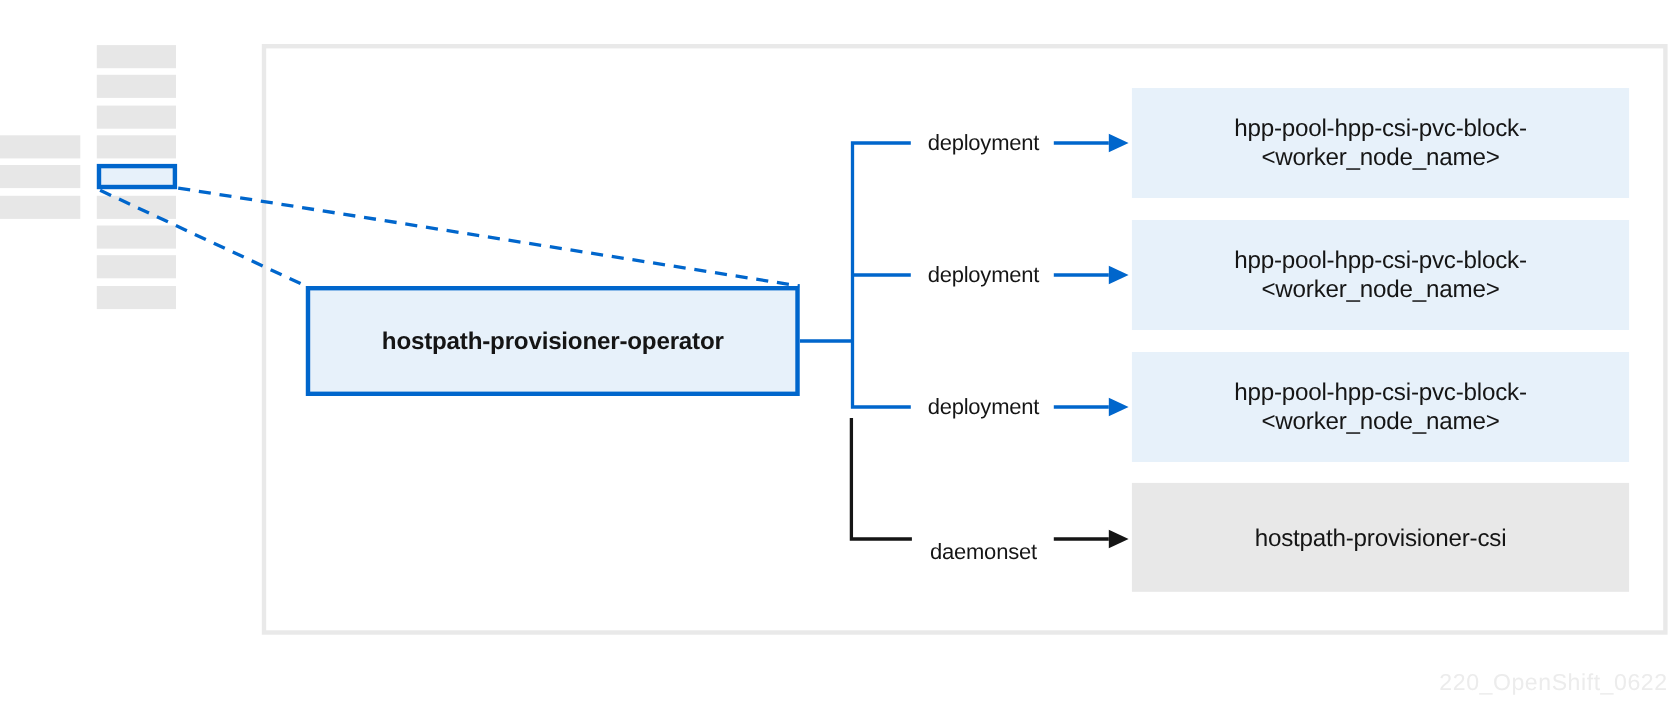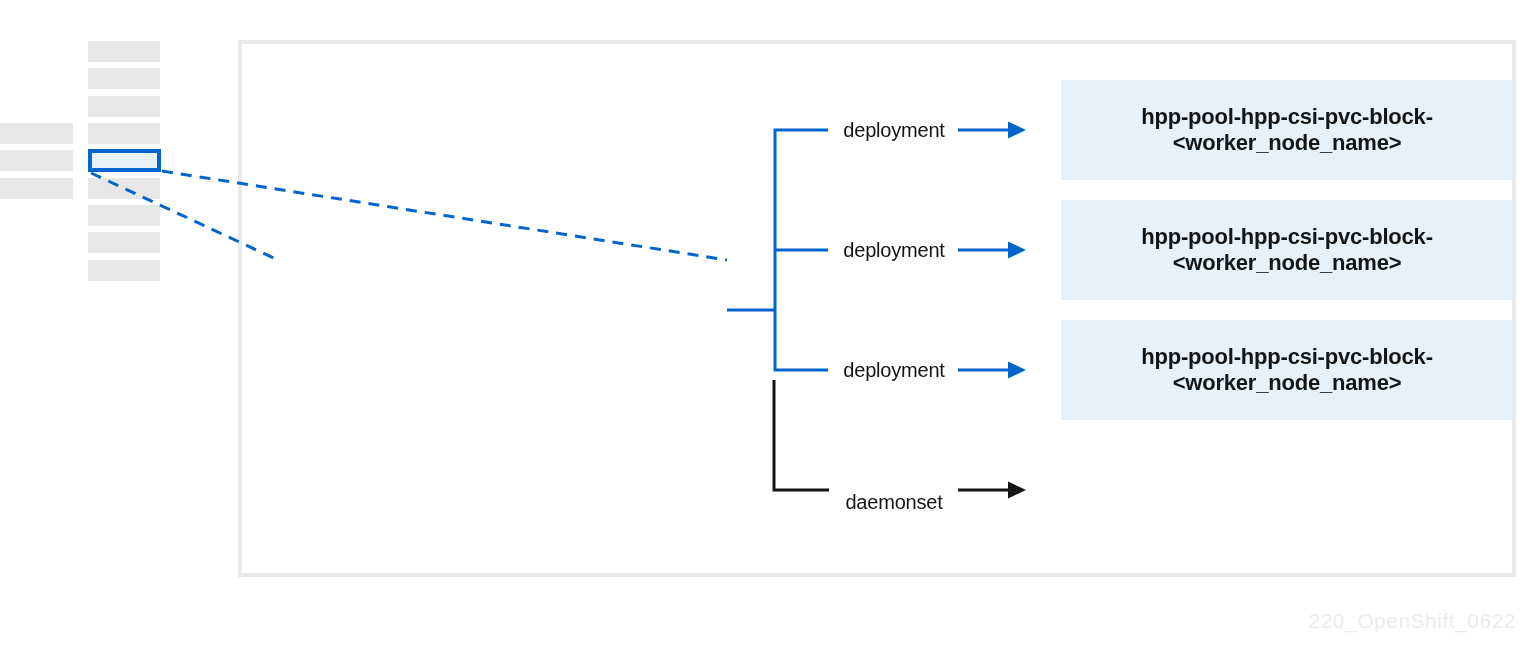--- a/index.html
+++ b/index.html
@@ -25,21 +25,21 @@
   .outer-frame{position:absolute;left:238px;top:40px;width:1278px;height:537px;
     border:4px solid var(--container-border);background:transparent;}
 
   
   .node{position:absolute;display:flex;flex-direction:column;align-items:center;
     justify-content:center;text-align:center;color:var(--text);}
   .node-operator{left:278px;top:260px;width:449px;height:100px;
     background:var(--light-blue-fill);border:4px solid var(--accent-blue);
     font-size:22px;font-weight:600;letter-spacing:-0.2px;}
   .node-target{left:1029px;width:452px;height:100px;background:var(--light-blue-fill);
-    font-size:22px;font-weight:700;line-height:26px;letter-spacing:-0.2px;margin-left:32px;}
+    font-size:22px;font-weight:400;line-height:26px;letter-spacing:-0.2px;}
   .node-gray{background:var(--gray-fill);height:99px;}
   .node-line:empty{display:none;}
 
   
   .branch-label{position:absolute;left:831px;width:126px;height:28px;
     display:flex;align-items:center;justify-content:center;
     font-size:20px;font-weight:400;color:var(--text);letter-spacing:-0.2px;}
 
   svg.wires{position:absolute;left:0;top:0;width:1520px;height:660px;}
   .callout{stroke:var(--accent-blue);stroke-width:3;fill:none;
@@ -86,34 +86,41 @@
     <path class="blue-line" d="M958,250 L1008,250"></path>
     <polygon class="blue-head" points="1008,241.5 1008,258.5 1026,250"></polygon>
 
     <path class="blue-line" d="M958,370 L1008,370"></path>
     <polygon class="blue-head" points="1008,361.5 1008,378.5 1026,370"></polygon>
 
     <path class="black-line" d="M958,490 L1008,490"></path>
     <polygon class="black-head" points="1008,481.5 1008,498.5 1026,490"></polygon>
   </svg>
 
+  <div class="node node-operator">
+    <span class="node-line">hostpath-provisioner-operator</span>
+  </div>
 
   <div class="branch-label" style="top:116px">deployment</div>
   <div class="branch-label" style="top:236px">deployment</div>
   <div class="branch-label" style="top:356px">deployment</div>
   <div class="branch-label" style="top:488px">daemonset</div>
 
   <div class="node node-target" style="top:80px">
     <span class="node-line">hpp-pool-hpp-csi-pvc-block-</span>
     <span class="node-line">&lt;worker_node_name&gt;</span>
   </div>
   <div class="node node-target" style="top:200px">
     <span class="node-line">hpp-pool-hpp-csi-pvc-block-</span>
     <span class="node-line">&lt;worker_node_name&gt;</span>
   </div>
   <div class="node node-target" style="top:320px">
     <span class="node-line">hpp-pool-hpp-csi-pvc-block-</span>
     <span class="node-line">&lt;worker_node_name&gt;</span>
   </div>
+  <div class="node node-target node-gray" style="top:439px">
+    <span class="node-line">hostpath-provisioner-csi</span>
+
+  </div>
 
   <div class="watermark">220_OpenShift_0622</div>
 
 </div>
 
 </body></html>

